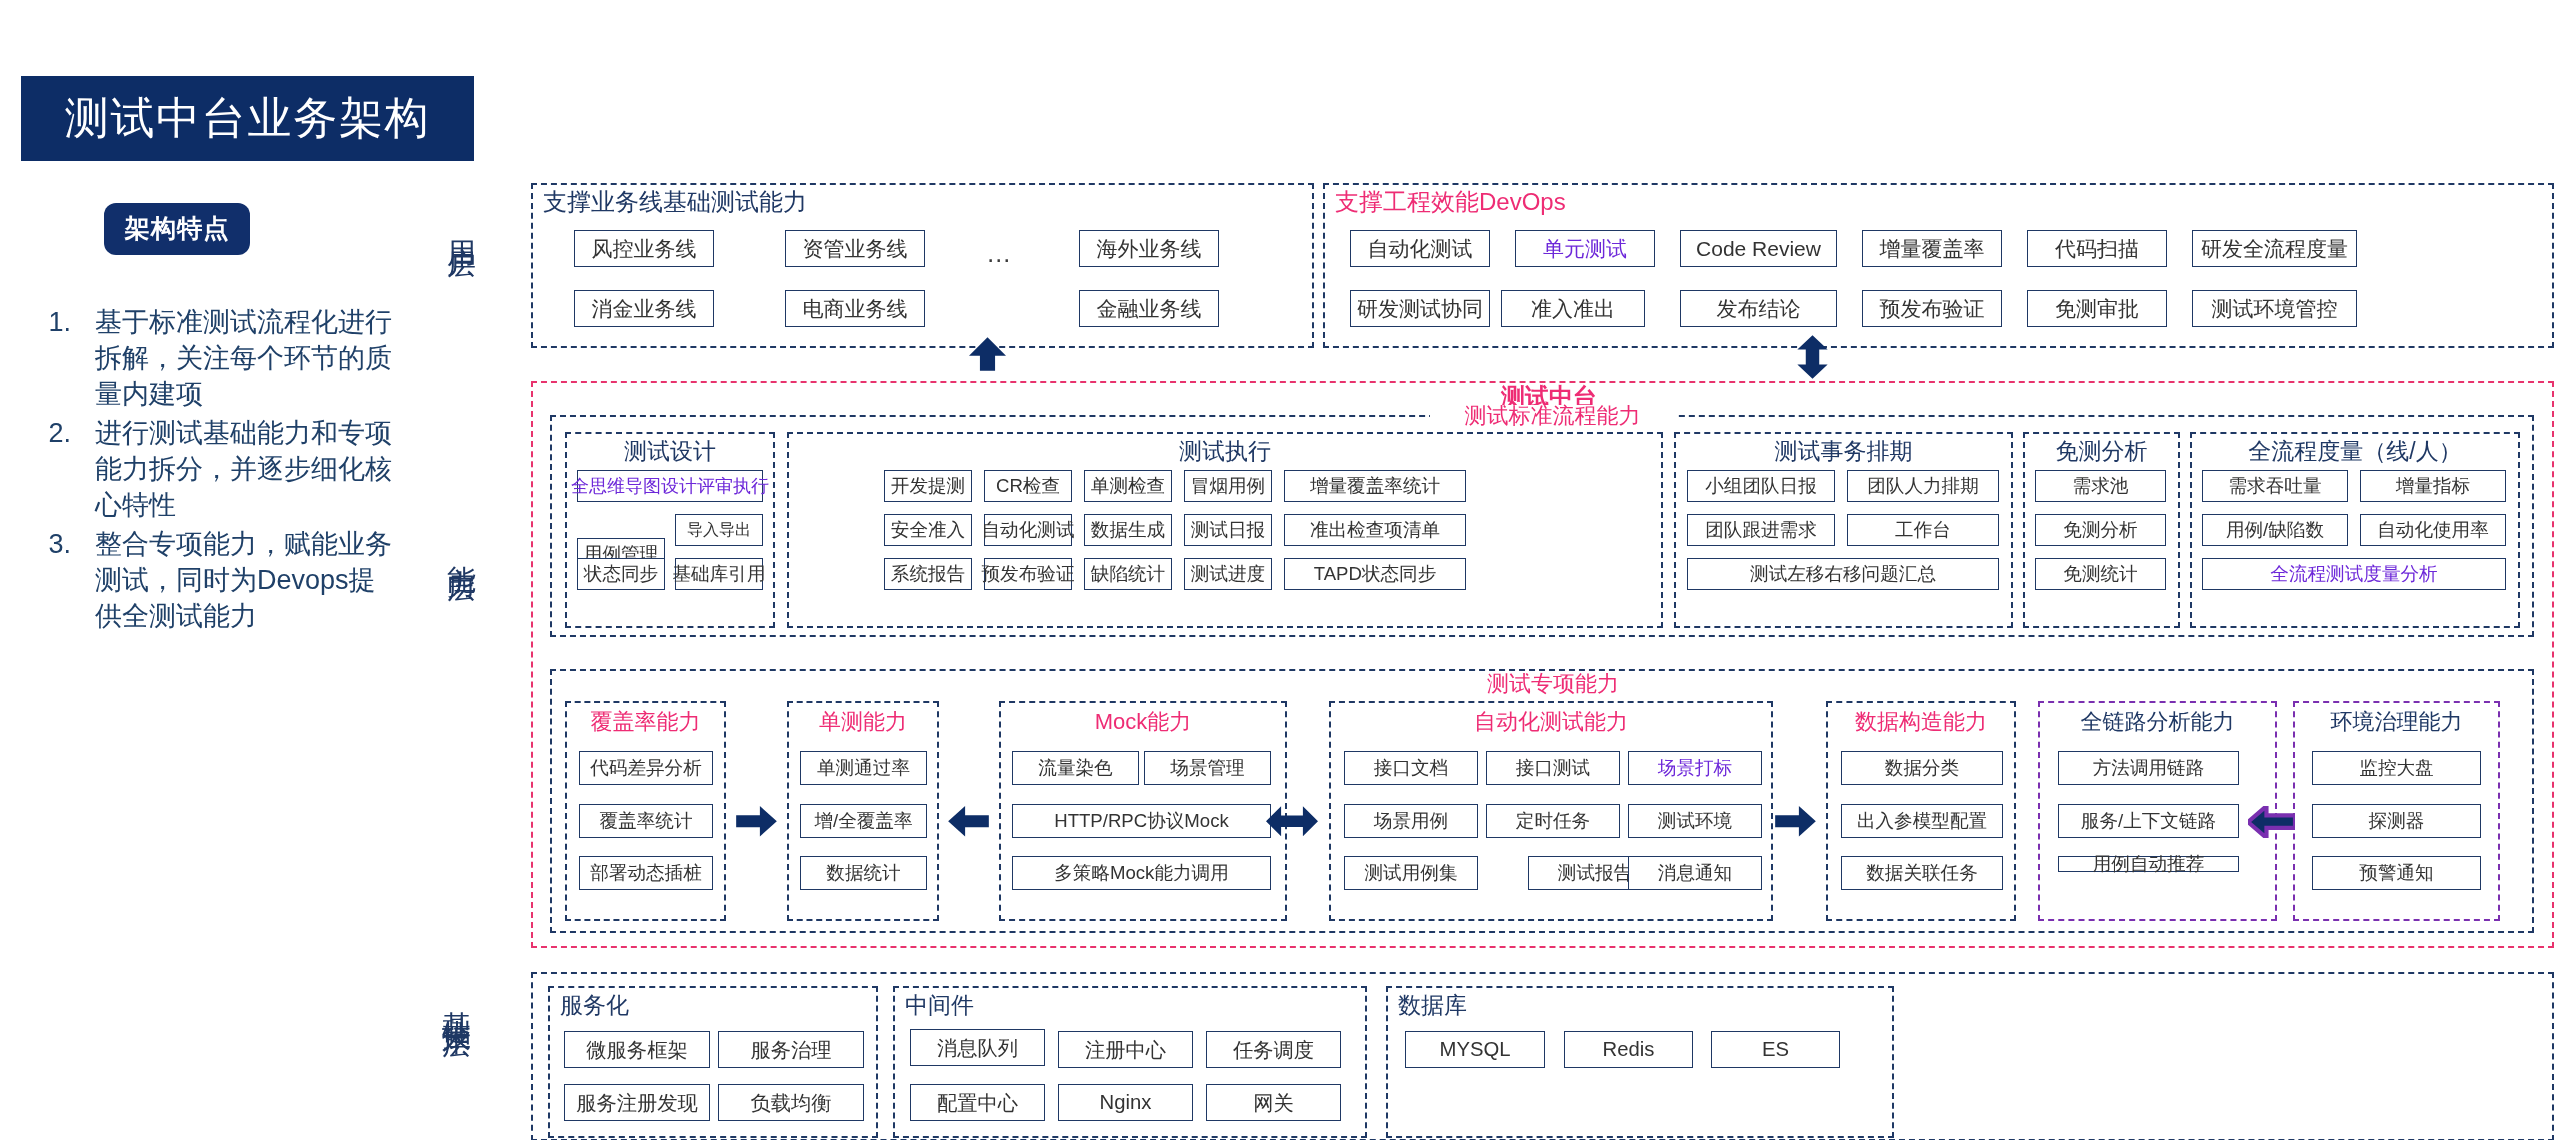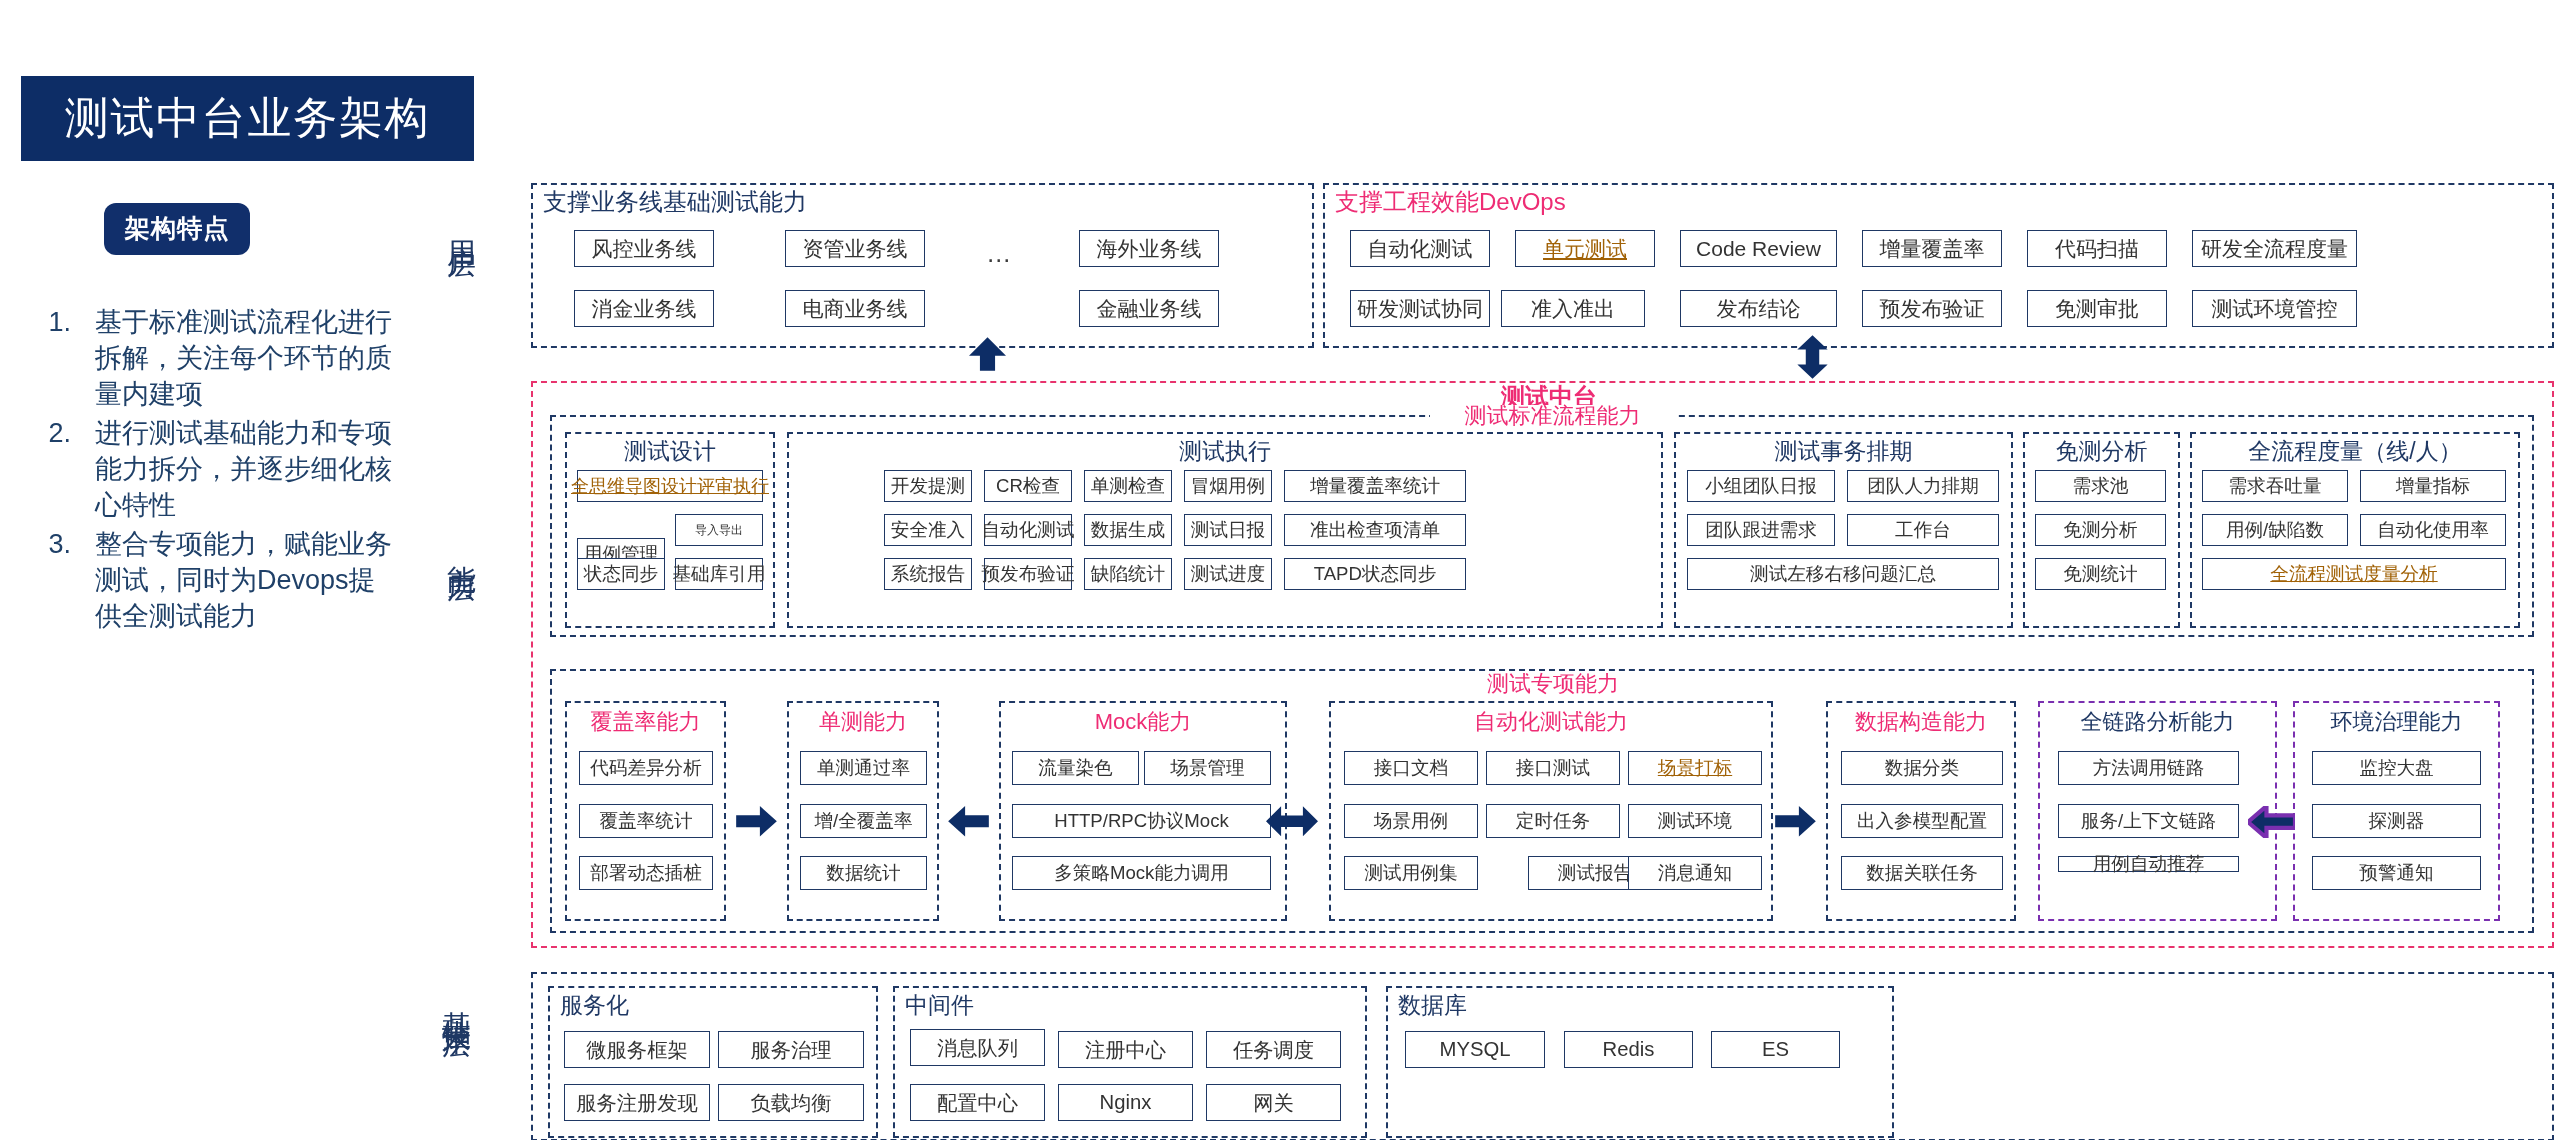--- a/index.html
+++ b/index.html
@@ -49,21 +49,21 @@
     line-height:1;white-space:nowrap;
   }
   .grp-title.pink{color:#ee2c74;}
   .grp-title.left{text-align:left;}
 
   .cell{
     border:1.7px solid #1f3864;background:#fff;
     display:flex;align-items:center;justify-content:center;
     font-size:21px;color:#333333;box-sizing:border-box;white-space:nowrap;
   }
-  .cell.pink{color:#a16207;text-decoration:underline;}
+  .cell.pink{color:#6d28d9;}
 
   
   .abs{position:absolute;box-sizing:border-box;}
 
   
   .arrow{position:absolute;}
   .ellipsis{position:absolute;font-size:25.4px;color:#3b3b3b;letter-spacing:2.5px;}
 </style>
 </head>
 <body>
@@ -129,21 +129,21 @@
 <div class="abs dash-pink" style="left:531px;top:381px;width:2023px;height:567px;"></div>
 <div class="abs grp-title pink" style="left:1456px;top:385px;width:186px;font-size:24px;font-weight:bold;">测试中台</div>
 
 <div class="abs dash-navy" style="left:550px;top:415px;width:1984px;height:222px;"></div>
 <div class="abs grp-title pink" style="left:1430px;top:405px;width:245px;font-size:22px;background:#fff;">测试标准流程能力</div>
 
 <div class="abs dash-navy" style="left:565px;top:432px;width:210px;height:196px;"></div>
 <div class="abs grp-title" style="left:565px;top:440px;width:210px;">测试设计</div>
 <div class="abs cell pink" style="left:577px;top:470px;width:186px;height:32px;font-size:18px;">全思维导图设计评审执行</div>
 <div class="abs cell" style="left:577px;top:514px;width:88px;height:32px;font-size:18.6px;margin-top:24px;">用例管理</div>
-<div class="abs cell" style="left:675px;top:514px;width:88px;height:32px;font-size:12px;text-align:center;">导入导出</div>
+<div class="abs cell" style="left:675px;top:514px;width:88px;height:32px;font-size:16px;text-align:center;">导入导出</div>
 <div class="abs cell" style="left:577px;top:558px;width:88px;height:32px;font-size:18.6px;">状态同步</div>
 <div class="abs cell" style="left:675px;top:558px;width:88px;height:32px;font-size:18.6px;">基础库引用</div>
 
 <div class="abs dash-navy" style="left:787px;top:432px;width:876px;height:196px;"></div>
 <div class="abs grp-title" style="left:787px;top:440px;width:876px;">测试执行</div>
 <div class="abs cell" style="left:884px;top:470px;width:88px;height:32px;font-size:18.6px;">开发提测</div>
 <div class="abs cell" style="left:984px;top:470px;width:88px;height:32px;font-size:18.6px;">CR检查</div>
 <div class="abs cell" style="left:1084px;top:470px;width:88px;height:32px;font-size:18.6px;">单测检查</div>
 <div class="abs cell" style="left:1184px;top:470px;width:88px;height:32px;font-size:18.6px;">冒烟用例</div>
 <div class="abs cell" style="left:1284px;top:470px;width:182px;height:32px;font-size:18.6px;">增量覆盖率统计</div>

